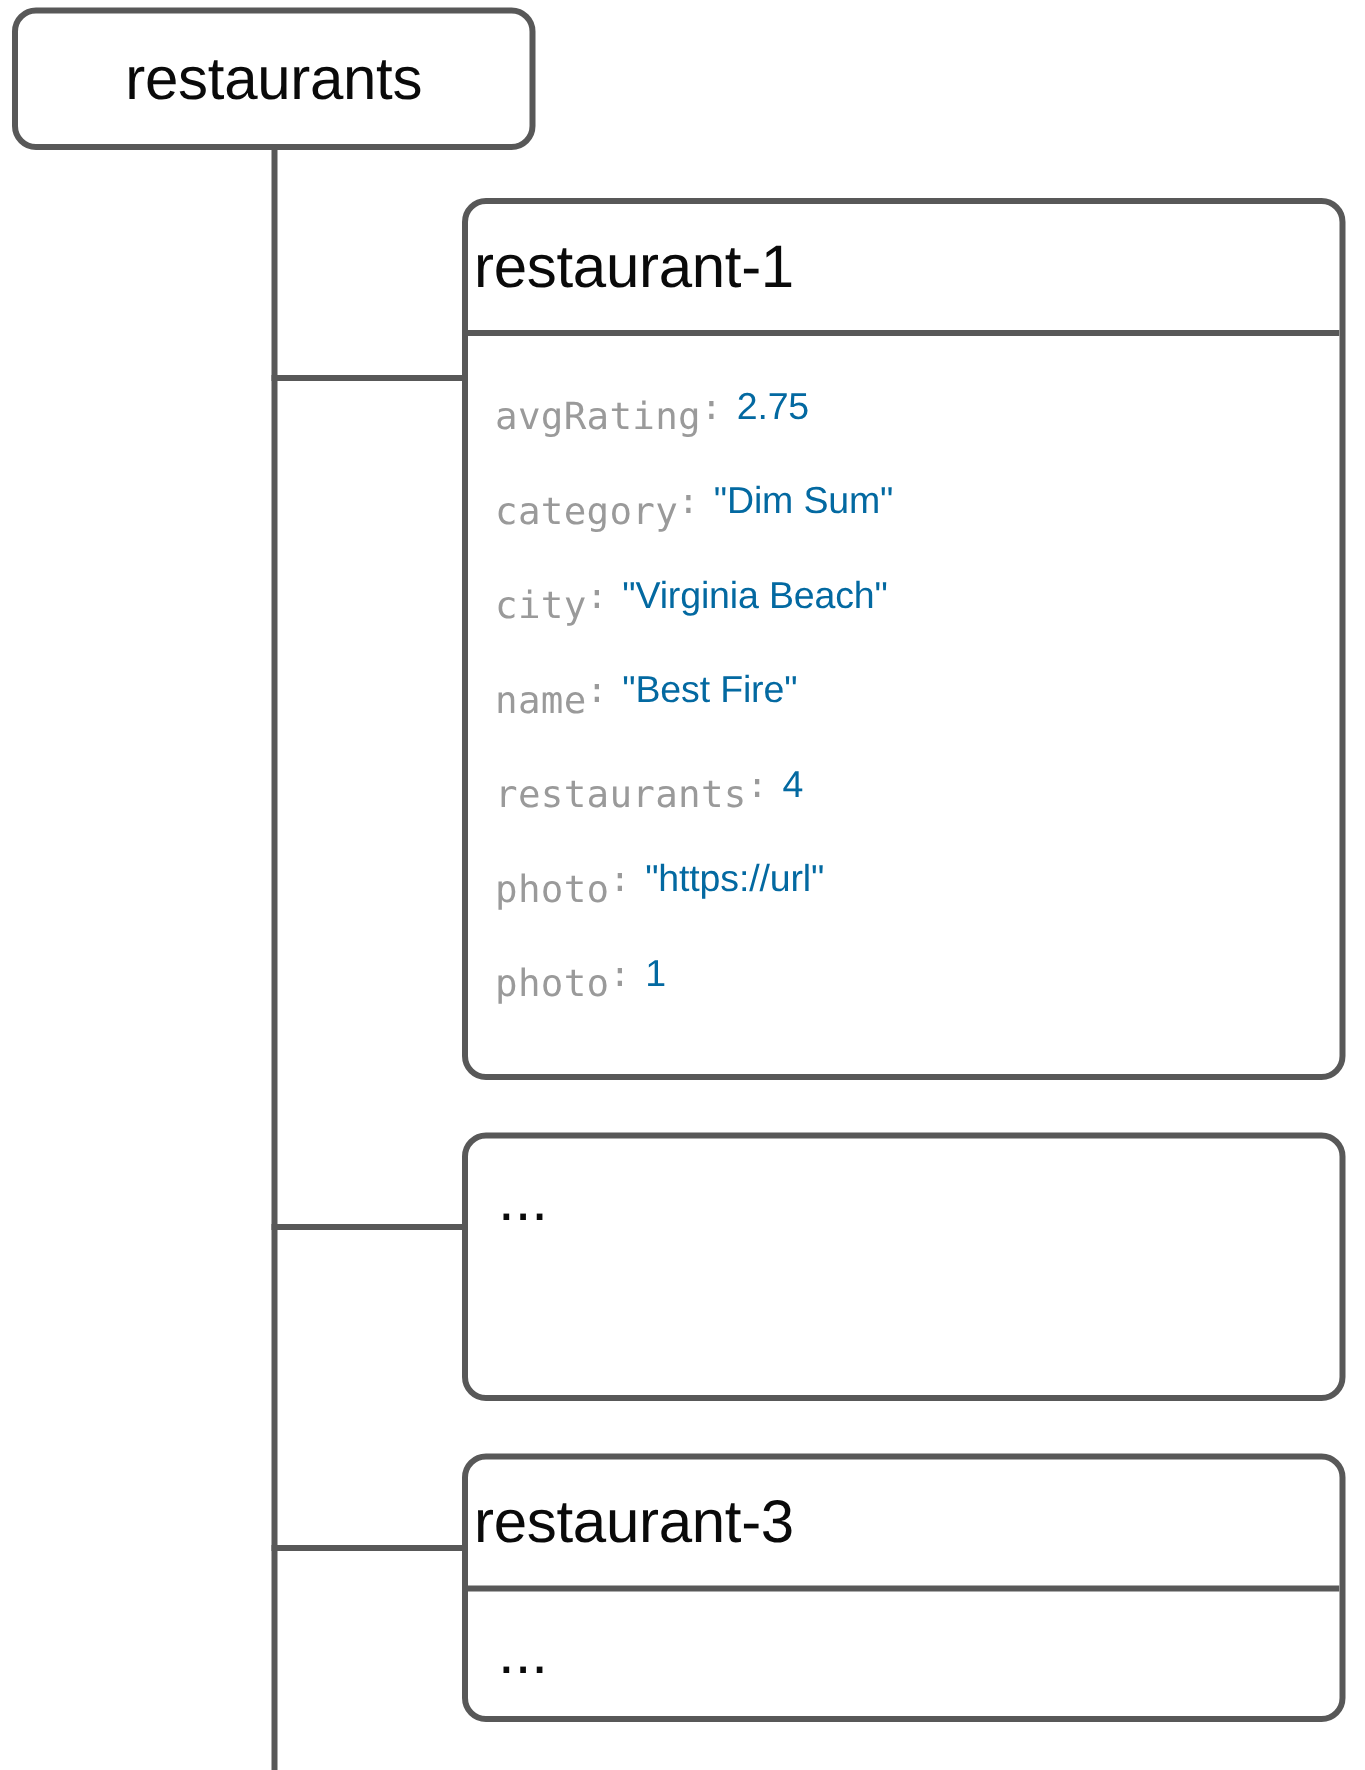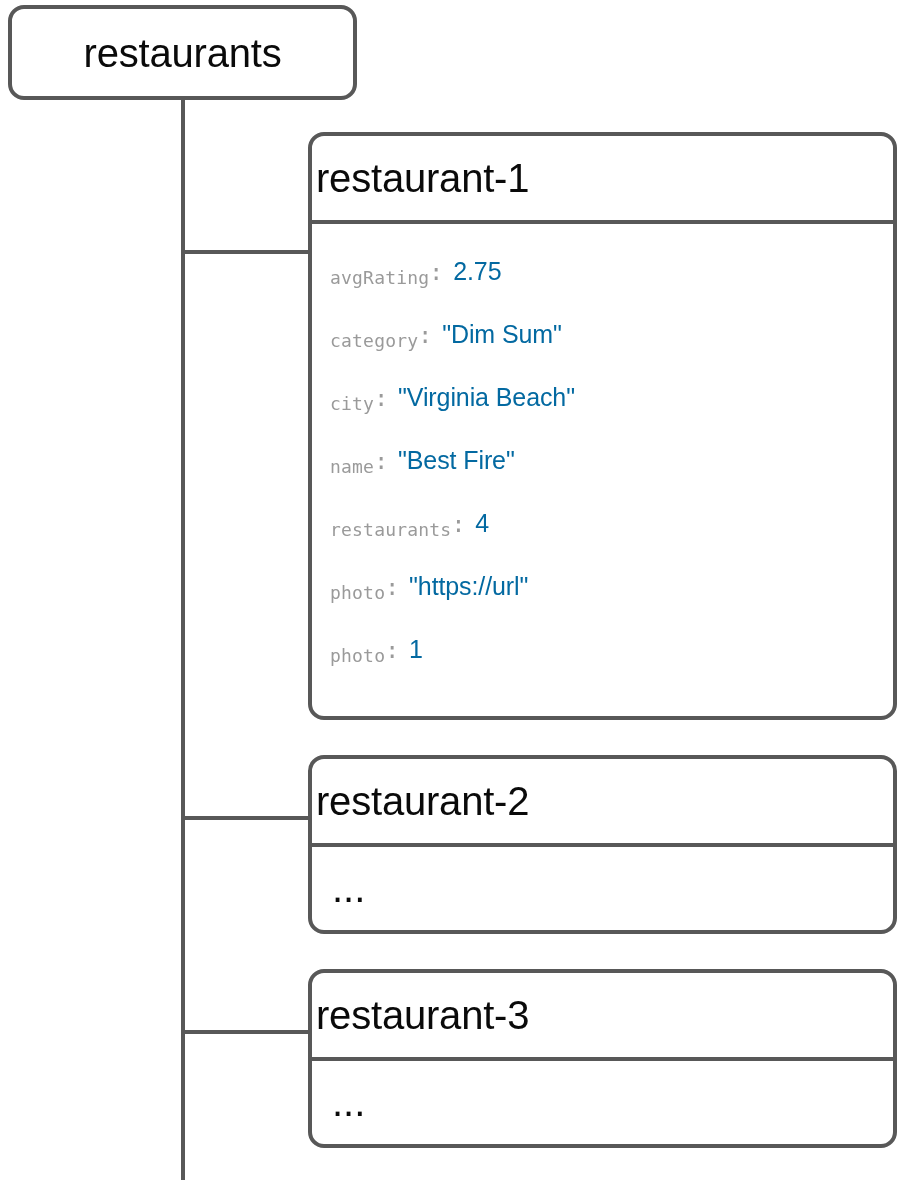--- a/index.html
+++ b/index.html
@@ -86,21 +86,21 @@
   }
   .field-row {
     height: 63px;
     display: flex;
     align-items: center;
     padding-left: 18px;
     white-space: nowrap;
   }
   .field-key {
     font-family: "DejaVu Sans Mono", "Liberation Mono", monospace;
-    font-size: 18px;
+    font-size: 25px;
     color: #9a9a9a;
     letter-spacing: 0.2px;
     margin-top: 11px;
   }
   .field-colon {
     font-family: "DejaVu Sans Mono", "Liberation Mono", monospace;
     font-size: 23px;
     color: #9a9a9a;
     margin-right: 10px;
   }
@@ -188,23 +188,20 @@
           <span class="field-key">photo</span>
           <span class="field-colon">:</span>
           <span class="field-value">1</span>
         </div>
 
       </div>
     </div>
   </div>
 
   <div class="doc-card" style="top:755px; height:179px;">
-    <div class="doc-header">
-      <span class="doc-title">restaurant-2</span>
-    </div>
     <div class="doc-ellipsis">
       <span class="ellipsis-text">...</span>
     </div>
   </div>
 
   <div class="doc-card" style="top:969px; height:179px;">
     <div class="doc-header">
       <span class="doc-title">restaurant-3</span>
     </div>
     <div class="doc-ellipsis">

